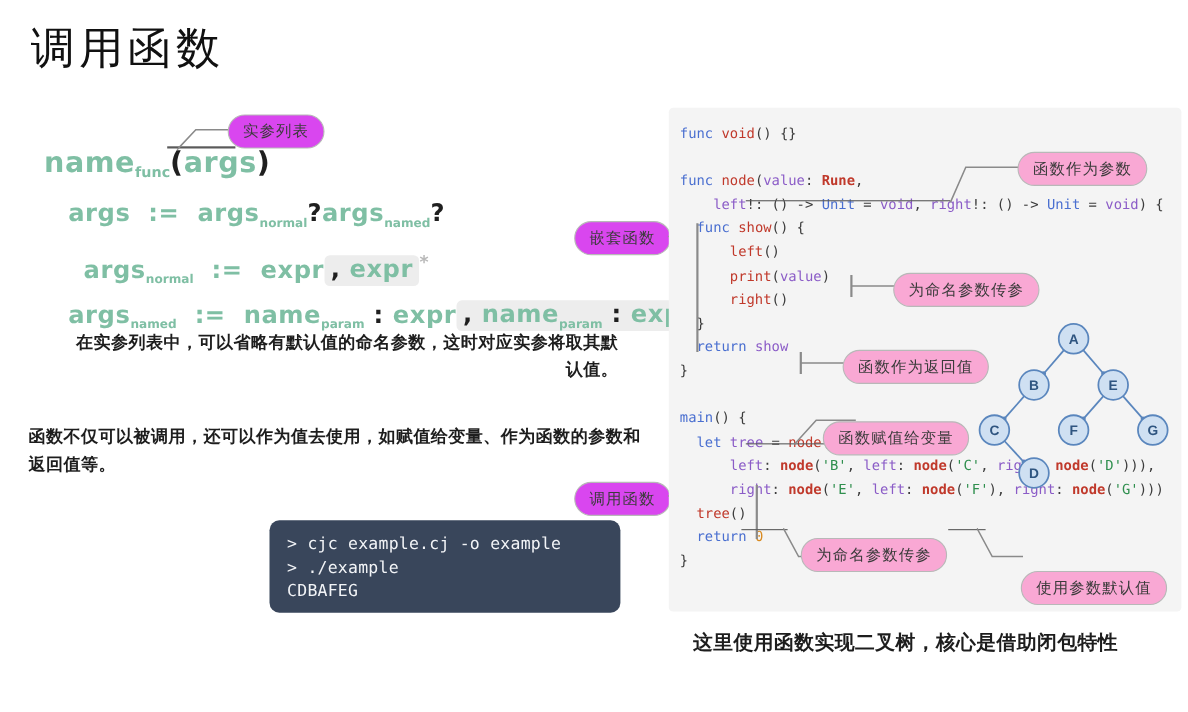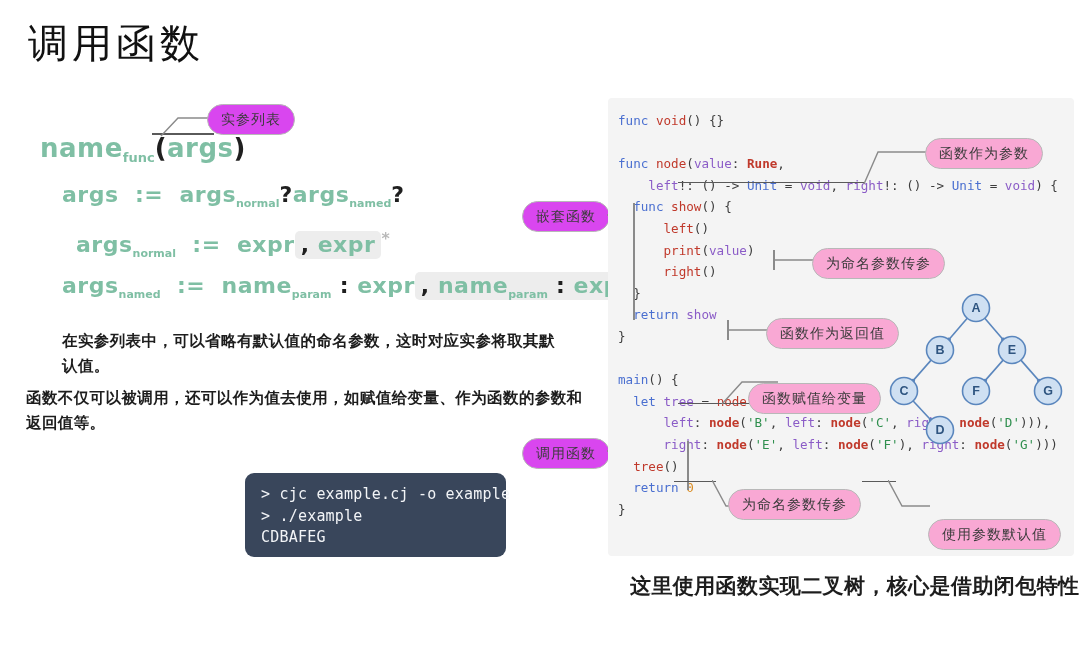--- a/index.html
+++ b/index.html
@@ -80,27 +80,27 @@
   .leader { stroke: #8a8a8a; fill: none; stroke-width: 1.4; }
 
   
   .para {
     font-size: 15.5px;
     font-weight: 700;
     line-height: 1.62;
     color: #1d1d1d;
     letter-spacing: 0.4px;
   }
-  #para-0 { left: 62px; top: 328px; width: 500px; }
+  #para-0 { left: 62px; top: 299px; width: 500px; text-align: right; }
   #para-1 { left: 26px; top: 385px; width: 560px; }
 
   
   #terminal {
     left: 245px; top: 473px;
-    width: 261px; height: 84px;
+    width: 319px; height: 84px;
     background: #39465b;
     border-radius: 9px;
     padding: 11px 0 0 16px;
     box-sizing: border-box;
   }
   #terminal div {
     color: #f2f4f7;
     font-family: "DejaVu Sans Mono", "Liberation Mono", monospace;
     font-size: 15px;
     line-height: 1.44;
@@ -130,21 +130,21 @@
   .num  { color: #d98a20; }
   .pun  { color: #3c3c3c; }
   .bd   { font-weight: 700; }
 
   
   #tree-svg { left: 872px; top: 290px; }
 
   
   #caption {
     left: 630px; top: 572px;
-    font-size: 21px; font-weight: 700;
+    font-size: 18px; font-weight: 700;
     color: #1d1d1d; letter-spacing: 0.4px;
   }
   #caption b { font-weight: 700; }
 
   
   .code-ul { border-top: 1.6px solid #5a5a5a; height: 0; }
 </style>
 </head>
 <body>
 

